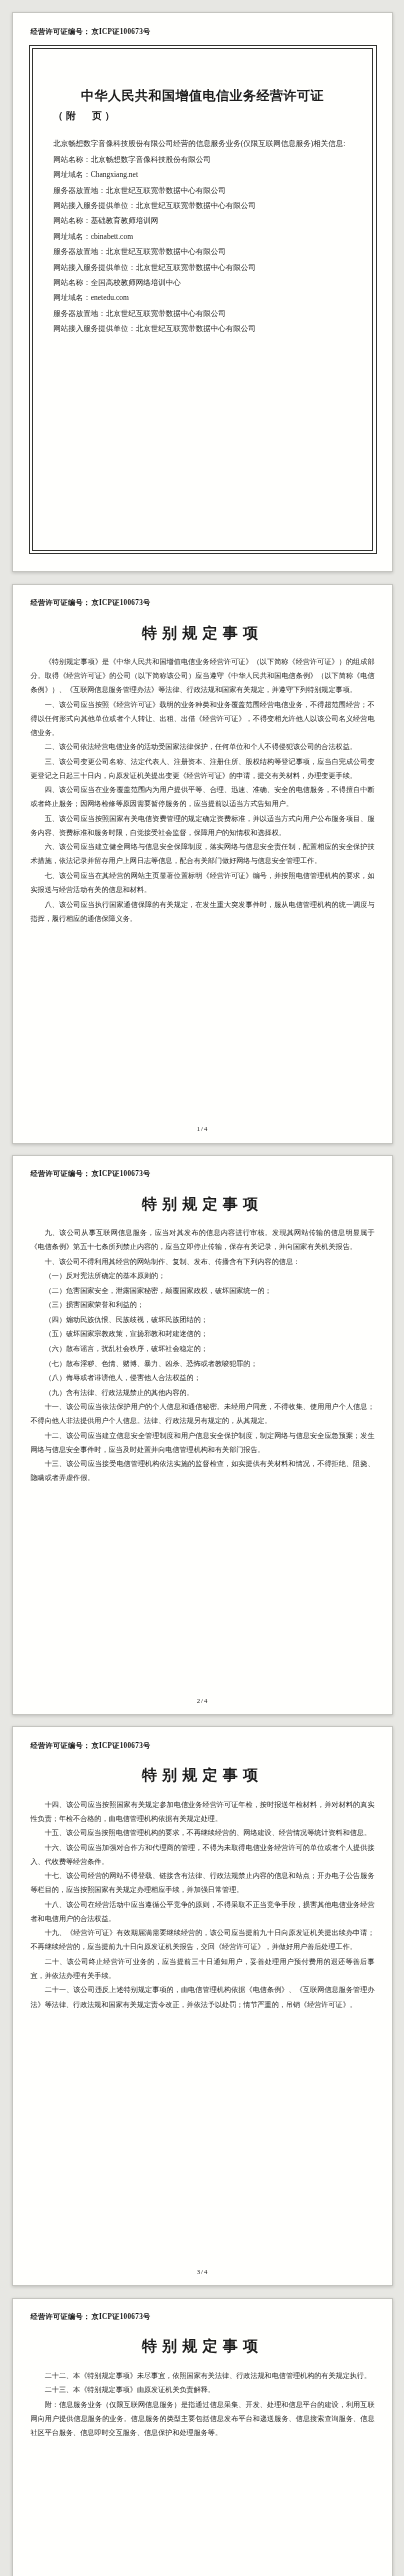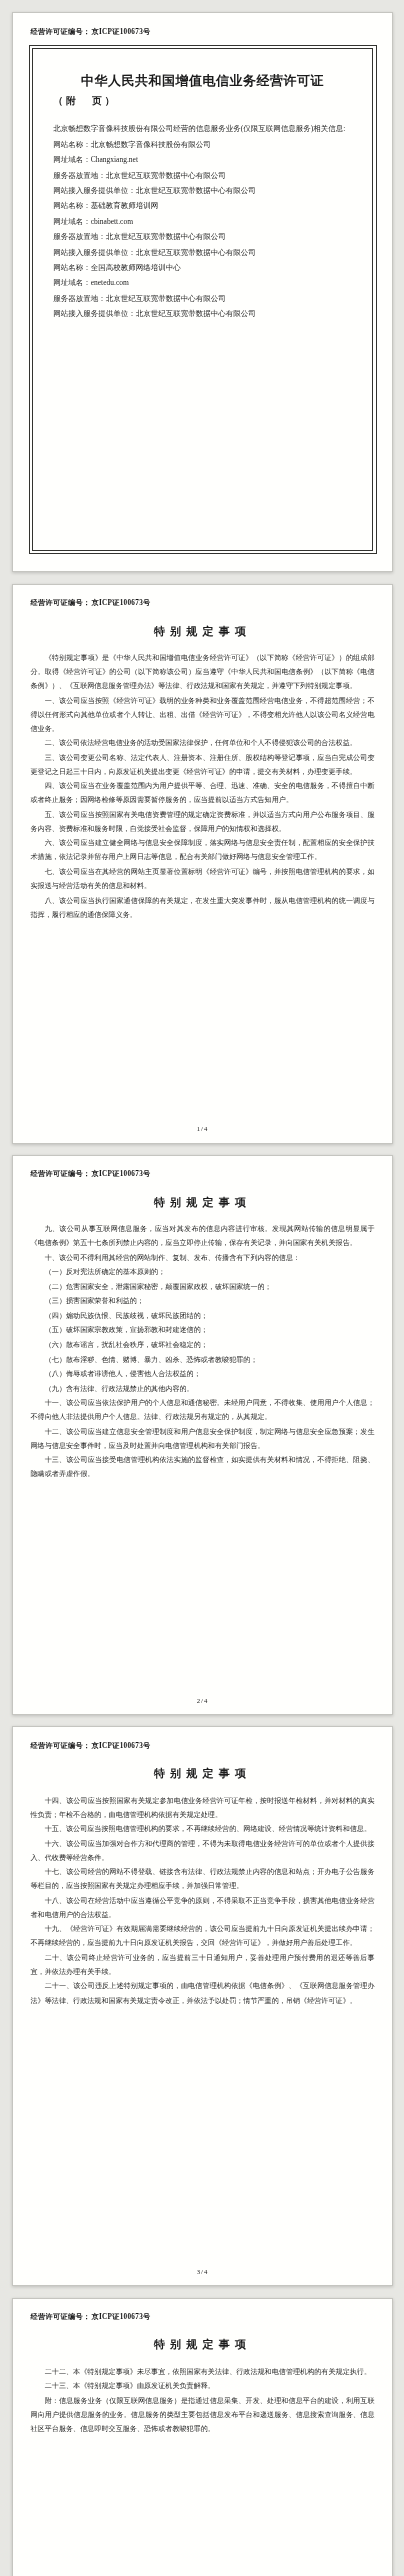--- a/index.html
+++ b/index.html
@@ -22,27 +22,27 @@
   }
   .lic-header { font-size:7.2px; font-weight:bold; letter-spacing:0.3px; color:#111; }
   .lic-header .num { margin-left:1px; }
 
   
   .border-outer {
     position:absolute; left:15.5px; right:15.5px; top:32px; bottom:17.5px;
     border:1px solid #33332f; padding:2.1px;
   }
   .border-inner { height:100%; border:0.5px solid #33332f; padding:15.5px 20.6px 0; }
-  .lic-title { font-size:13px; text-align:center; font-weight:bold; letter-spacing:0.5px; margin-top:7px; }
+  .lic-title { font-size:13px; text-align:center; font-weight:bold; letter-spacing:0.5px; margin-top:22px; }
   .lic-subtitle { font-size:9.8px; text-align:left; font-weight:bold; letter-spacing:3.1px; margin:5.2px 0 12.4px; }
   .lic-intro { font-size:7.5px; line-height:2.05; margin-bottom:1px; }
   .lic-line { font-size:7.5px; line-height:2.05; }
 
   
-  .prov-title { font-size:11px; font-weight:bold; text-align:center; letter-spacing:5.2px; margin-top:15.5px; }
+  .prov-title { font-size:15px; font-weight:bold; text-align:center; letter-spacing:5.2px; margin-top:15.5px; }
   .prov-body { margin-top:12.4px; }
   .prov-para {
     font-size:7.1px; line-height:1.98;
     text-align:justify; text-indent:2em; margin-bottom:0.5px;
   }
   .page-number {
     position:absolute; bottom:10.3px; left:0; right:0;
     text-align:center; font-size:6.7px; letter-spacing:1px; color:#222;
   }
 </style>
@@ -186,19 +186,19 @@
     <div class="lic-header">
       <span>经营许可证编号：</span><span class="num">京ICP证100673号</span>
     </div>
     <h2 class="prov-title">特别规定事项</h2>
     <div class="prov-body">
 
         <p class="prov-para">二十二、本《特别规定事项》未尽事宜，依照国家有关法律、行政法规和电信管理机构的有关规定执行。</p>
 
         <p class="prov-para">二十三、本《特别规定事项》由原发证机关负责解释。</p>
 
-        <p class="prov-para">附：信息服务业务（仅限互联网信息服务）是指通过信息采集、开发、处理和信息平台的建设，利用互联网向用户提供信息服务的业务。信息服务的类型主要包括信息发布平台和递送服务、信息搜索查询服务、信息社区平台服务、信息即时交互服务、恐怖或者教唆犯罪的。</p>
+        <p class="prov-para">附：信息服务业务（仅限互联网信息服务）是指通过信息采集、开发、处理和信息平台的建设，利用互联网向用户提供信息服务的业务。信息服务的类型主要包括信息发布平台和递送服务、信息搜索查询服务、信息社区平台服务、信息即时交互服务、信息保护和处理服务等。</p>
       </div>
 
   </section>
 
 </div>
 
 
 </body></html>

